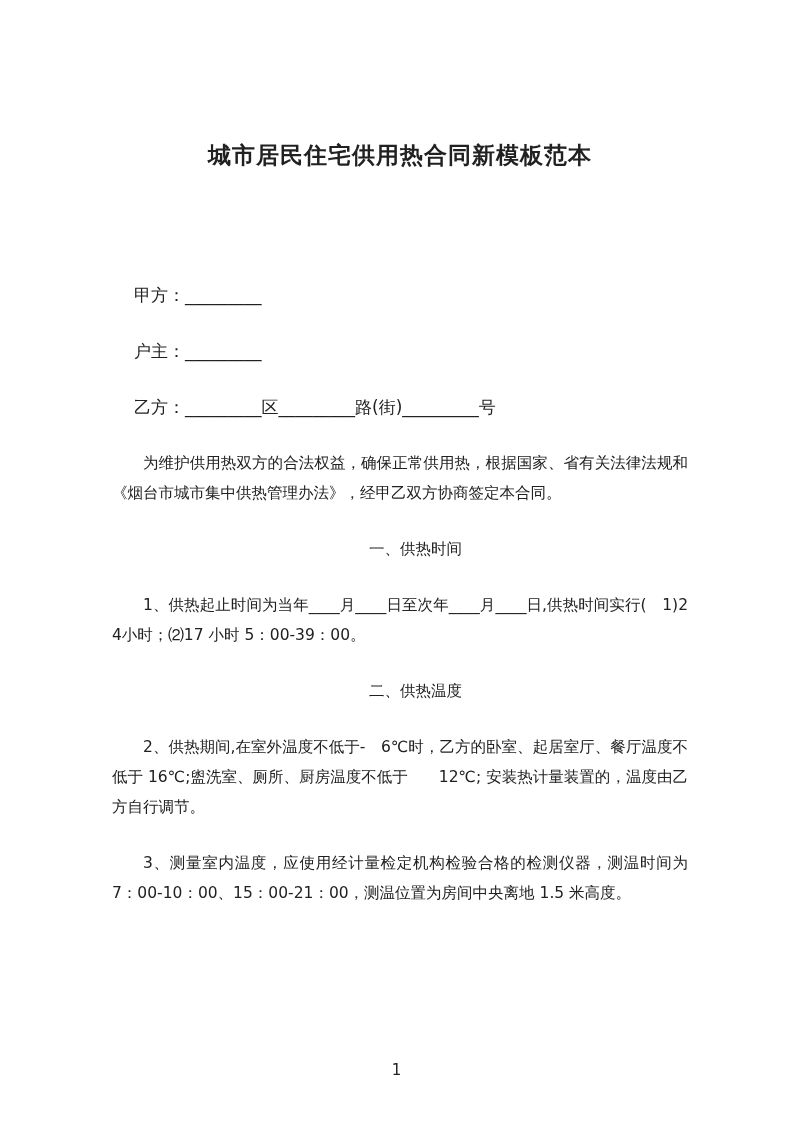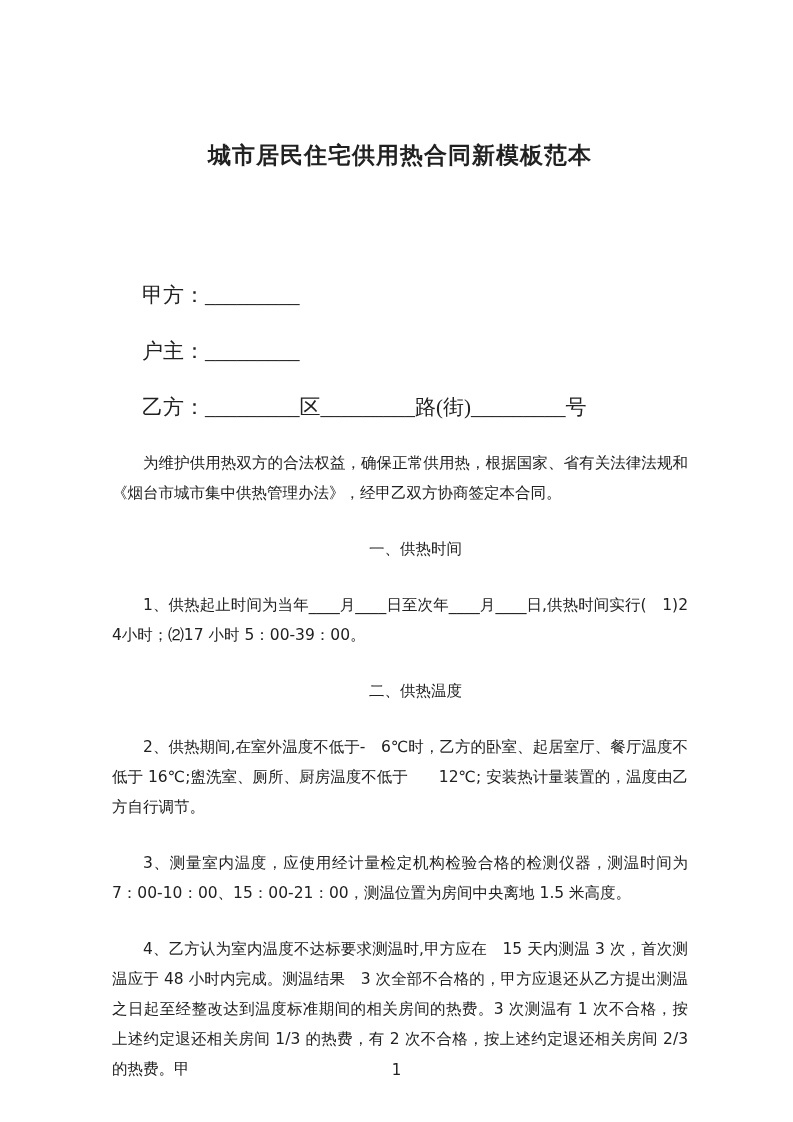--- a/index.html
+++ b/index.html
@@ -27,25 +27,24 @@
   .title {
     margin: 0 0 110px 0;
     font-size: 23px;
     line-height: 30px;
     font-weight: bold;
     text-align: center;
     letter-spacing: 1px;
   }
   .field {
     margin: 0 0 26px 0;
-    font-size: 21px;
+    font-size: 17px;
     line-height: 30px;
     text-indent: 2em;
     white-space: nowrap;
-    font-family: Liberation Serif, serif;
   }
   .para {
     margin: 26px 12px;
     font-size: 15.5px;
     line-height: 30px;
     text-indent: 2em;
     text-align: justify;
     word-break: break-all;
   }
   .heading {
@@ -81,18 +80,17 @@
     <p class="para heading">一、供热时间</p>
 
     <p class="para">1、供热起止时间为当年____月____日至次年____月____日,供热时间实行(　1)24小时；⑵17 小时 5：00-39：00。</p>
 
     <p class="para heading">二、供热温度</p>
 
     <p class="para">2、供热期间,在室外温度不低于-　6℃时，乙方的卧室、起居室厅、餐厅温度不低于 16℃;盥洗室、厕所、厨房温度不低于　　12℃;  安装热计量装置的，温度由乙方自行调节。</p>
 
     <p class="para">3、测量室内温度，应使用经计量检定机构检验合格的检测仪器，测温时间为 7：00-10：00、15：00-21：00，测温位置为房间中央离地 1.5 米高度。</p>
 
-    <p class="para">4、乙方认为室内温度不达标要求测温时,甲方应在　15 天内测温 3 次，首次测温应于 48 小时内完成。测温结果　3 次全部不合格的，甲方应退还从乙方提出测温之日起至经整改达到温度标准期间的相关房间的热费。3 次测温有 1 次不合格，按上述约定退还相关房间 1/3 的热费，有 2 次不合格，按上述约定退还相关房间 2/3 的热费。甲</p>
 
   </div>
 
   <div class="page-number">1</div>
 </div>
 
 </body></html>

